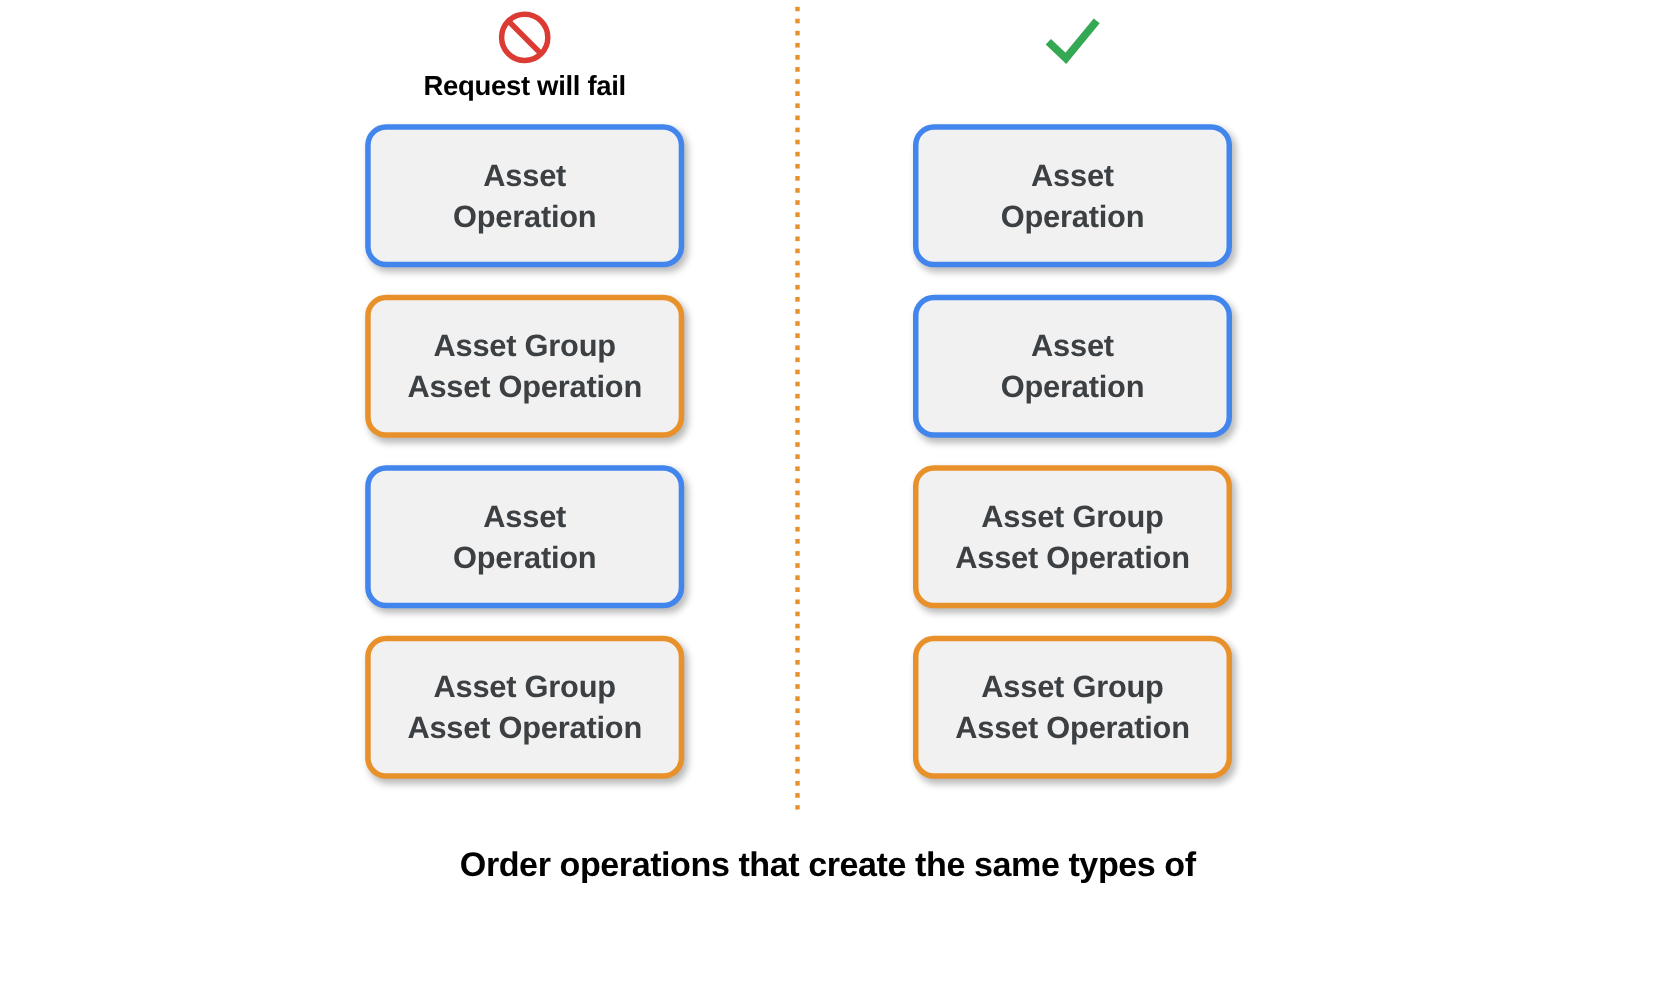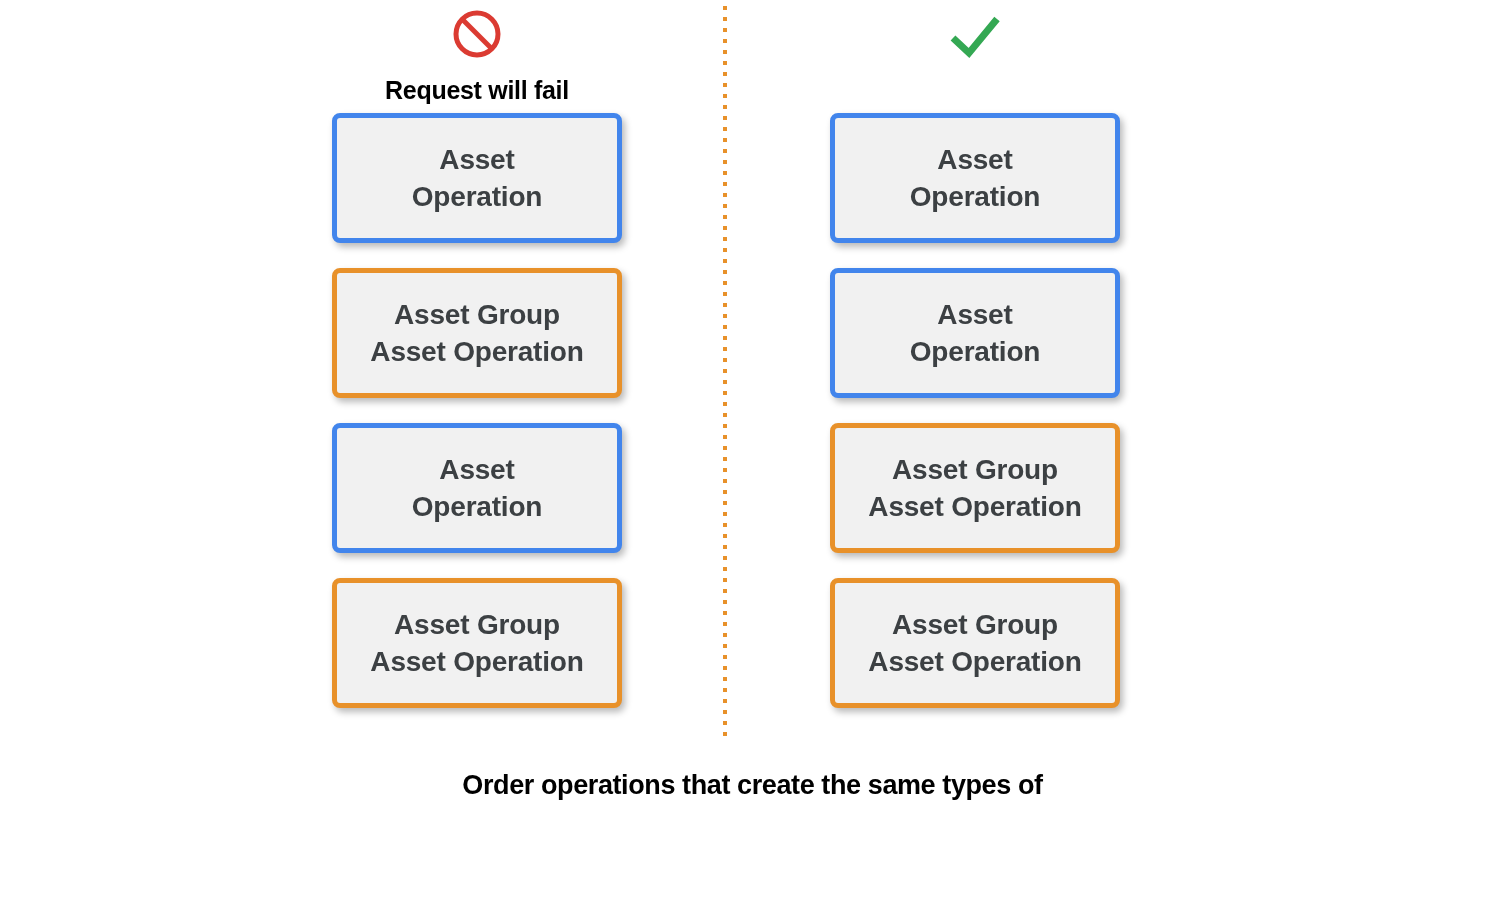--- a/index.html
+++ b/index.html
@@ -53,21 +53,21 @@
   }
   .header-icon {
     height: 52px;
     display: flex;
     align-items: center;
     justify-content: center;
   }
   .header-icon svg { display: block; }
 
   .header-label {
-    margin-top: 16px;
+    margin-top: 4px;
     font-size: 25px;
     font-weight: bold;
     color: #000000;
     letter-spacing: -0.3px;
     white-space: nowrap;
   }
 
   
   .box-stack {
     position: absolute;
@@ -75,21 +75,21 @@
     left: 5px;
     width: 290px;
     display: flex;
     flex-direction: column;
     gap: 25px;
   }
   .box {
     box-sizing: border-box;
     width: 290px;
     height: 130px;
-    border-radius: 8px;
+    border-radius: 19px;
     background: #f1f1f1;
     border: 5px solid #4285F4;
     display: flex;
     flex-direction: column;
     align-items: center;
     justify-content: center;
     box-shadow: 3px 4px 7px rgba(0,0,0,0.28);
   }
   .box.blue   { border-color: #4285EC; }
   .box.orange { border-color: #E8912A; }
@@ -103,21 +103,21 @@
     white-space: nowrap;
   }
 
   
   .caption {
     position: absolute;
     left: 0;
     top: 766px;
     width: 1505px;
     text-align: center;
-    font-size: 27px;
+    font-size: 31px;
     font-weight: bold;
     color: #000000;
     line-height: 39px;
     letter-spacing: -0.4px;
   }
   .caption-line { display: block; }
 </style>
 </head>
 <body>
 

